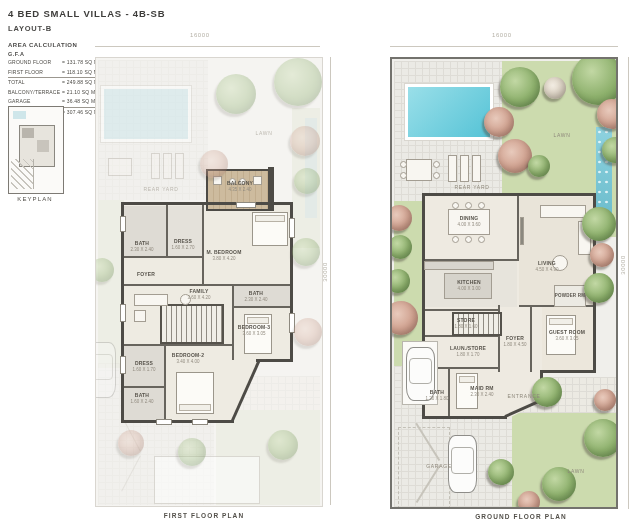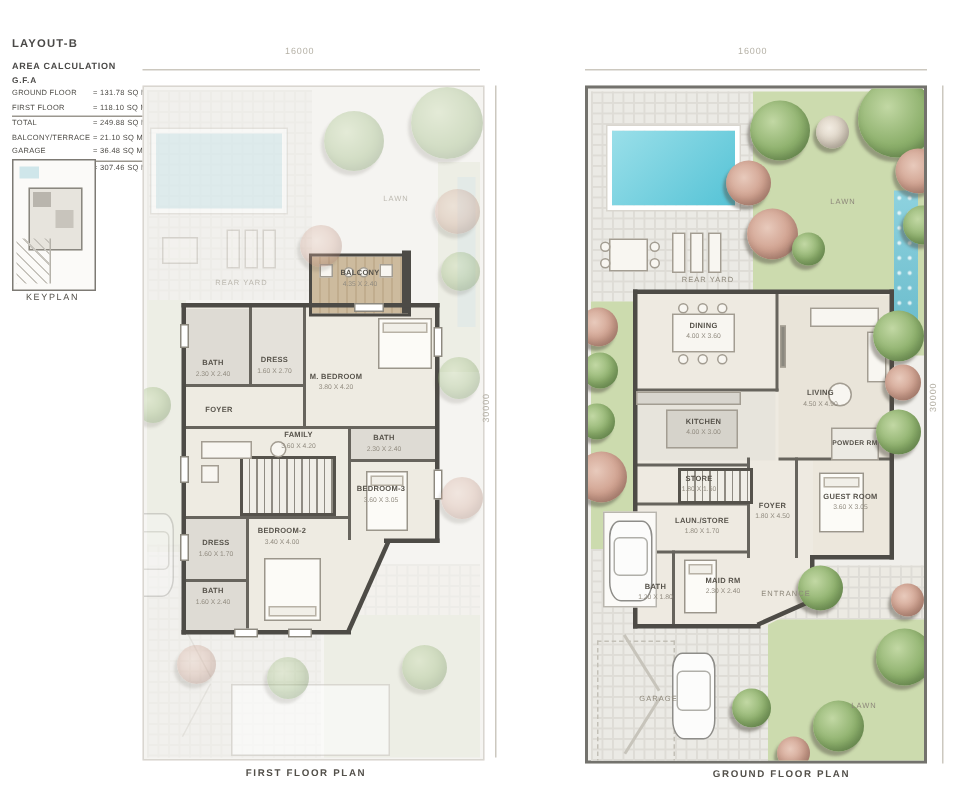--- a/index.html
+++ b/index.html
@@ -64,20 +64,21 @@
   .arow.rule{border-bottom:.5px solid #9b978f}
   .keyplan{position:absolute;border:1.5px solid #7d7a74;background:#fbfaf8}
   .dashbox{position:absolute;border:1px dashed #c3c0b7;z-index:6}
   .chev{position:absolute;background:#c7c4bb;z-index:6}
 </style>
 </head>
 <body>
 
 <div id="canvas">
 
+  <div class="title" style="left:8px;top:8px">4 BED SMALL VILLAS - 4B-SB</div>
   <div class="subtitle" style="left:8px;top:24px">LAYOUT-B</div>
 
   <div class="ahead" style="left:8px;top:42px">AREA CALCULATION</div>
   <div class="ahead" style="left:8px;top:51px;font-size:5.5px">G.F.A</div>
   <div class="atable" style="left:8px;top:58px">
     <div class="arow">
       <span class="l">GROUND FLOOR</span>
       <span class="v">= 131.78 SQ M</span>
     </div>
     <div class="arow rule">

